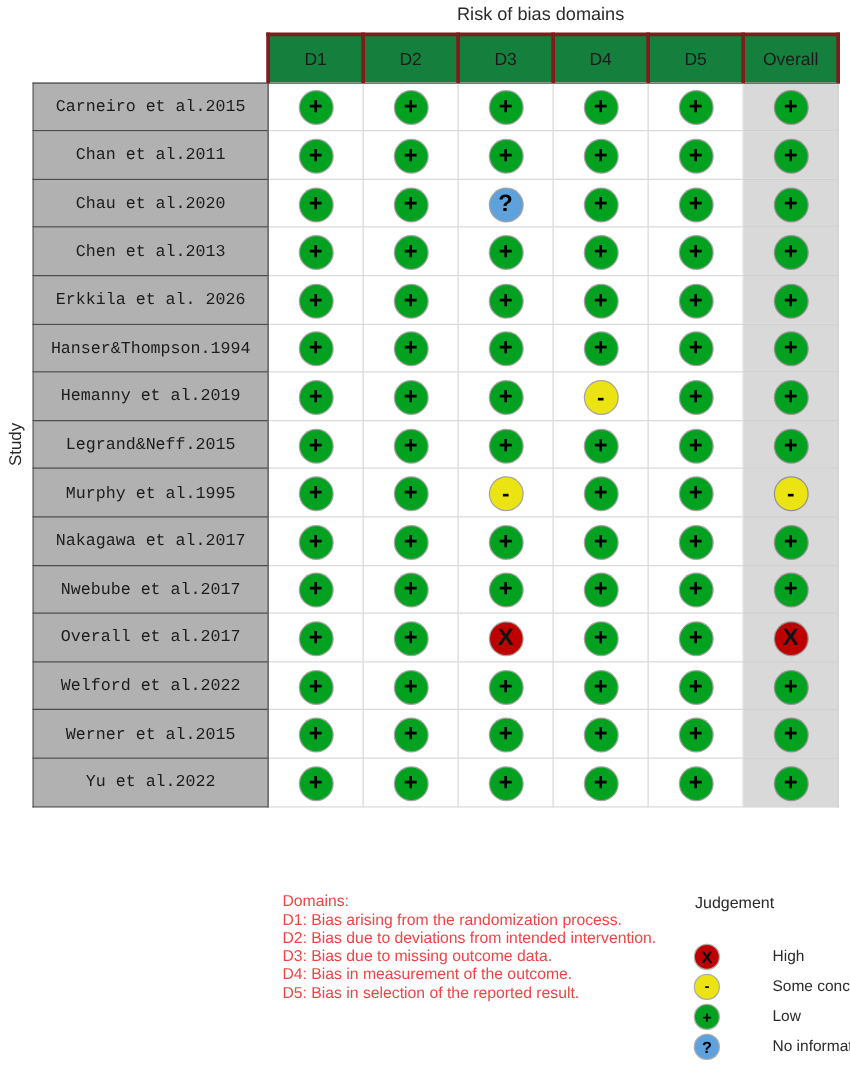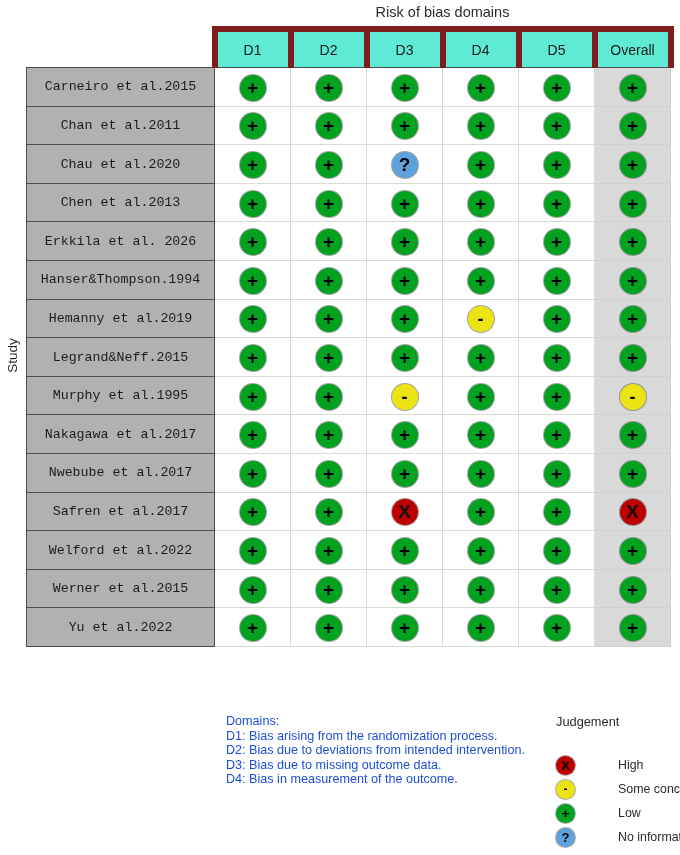--- a/index.html
+++ b/index.html
@@ -13,21 +13,21 @@
     height: 855px;
     font-family: "Liberation Sans", sans-serif;
     color: #231f20;
     position: relative;
     overflow: hidden;
   }
 
   
   #plot-title {
     position: absolute;
-    left: 215px;
+    left: 205px;
     top: 4px;
     width: 455px;
     text-align: center;
     font-size: 14.5px;
     color: #2b2b2b;
     white-space: nowrap;
   }
 
   
   #axis-label-study {
@@ -60,22 +60,22 @@
     padding: 0;
     margin: 0;
     height: 38.6px;
     box-sizing: border-box;
     text-align: center;
     vertical-align: middle;
   }
 
   
   thead th {
-    background: #5eead4;
-    border: 6px solid #7f1d1d;
+    background: #15803d;
+    border: 3px solid #7f1d1d;
     border-bottom: 1px solid #4d4d4d;
     height: 27px;
     font-weight: normal;
     font-size: 14px;
     color: #1a1a1a;
   }
   thead th.corner {
     background: #ffffff;
     border: none;
   }
@@ -122,21 +122,21 @@
   .bubble.some, .bubble.high, .bubble.none { color: #000000; }
   .bubble.high  { color: #111111; }
 
   
   #domains-key {
     position: absolute;
     left: 226px;
     top: 714px;
     font-size: 12.6px;
     line-height: 14.6px;
-    color: #1d4ed8;
+    color: #ef4444;
     white-space: nowrap;
   }
   #domains-key .dk-line { display: block; }
 
   
   #judgement-legend {
     position: absolute;
     left: 556px;
     top: 714px;
     font-size: 12.4px;
@@ -294,21 +294,21 @@
       <tr>
         <td class="study-name">Nwebube et al.2017</td>
         <td class="cell"><span class="bubble low">+</span></td>
         <td class="cell"><span class="bubble low">+</span></td>
         <td class="cell"><span class="bubble low">+</span></td>
         <td class="cell"><span class="bubble low">+</span></td>
         <td class="cell"><span class="bubble low">+</span></td>
         <td class="cell overall"><span class="bubble low">+</span></td>
       </tr>
       <tr>
-        <td class="study-name">Safren et al.2017</td>
+        <td class="study-name">Overall et al.2017</td>
         <td class="cell"><span class="bubble low">+</span></td>
         <td class="cell"><span class="bubble low">+</span></td>
         <td class="cell"><span class="bubble high">X</span></td>
         <td class="cell"><span class="bubble low">+</span></td>
         <td class="cell"><span class="bubble low">+</span></td>
         <td class="cell overall"><span class="bubble high">X</span></td>
       </tr>
       <tr>
         <td class="study-name">Welford et al.2022</td>
         <td class="cell"><span class="bubble low">+</span></td>
@@ -339,20 +339,21 @@
     </tbody>
 </table>
 
 <div id="domains-key">
   <span class="dk-line">Domains:</span>
 
 <span class="dk-line">D1: Bias arising from the randomization process.</span>
     <span class="dk-line">D2: Bias due to deviations from intended intervention.</span>
     <span class="dk-line">D3: Bias due to missing outcome data.</span>
     <span class="dk-line">D4: Bias in measurement of the outcome.</span>
+    <span class="dk-line">D5: Bias in selection of the reported result.</span>
   </div>
 
 <div id="judgement-legend">
   <span class="legend-title">Judgement</span>
 
 <div class="legend-row">
       <span class="legend-swatch high" style="background: rgb(191, 0, 0);">X</span>
       <span class="legend-label">High</span>
     </div>
     <div class="legend-row">

